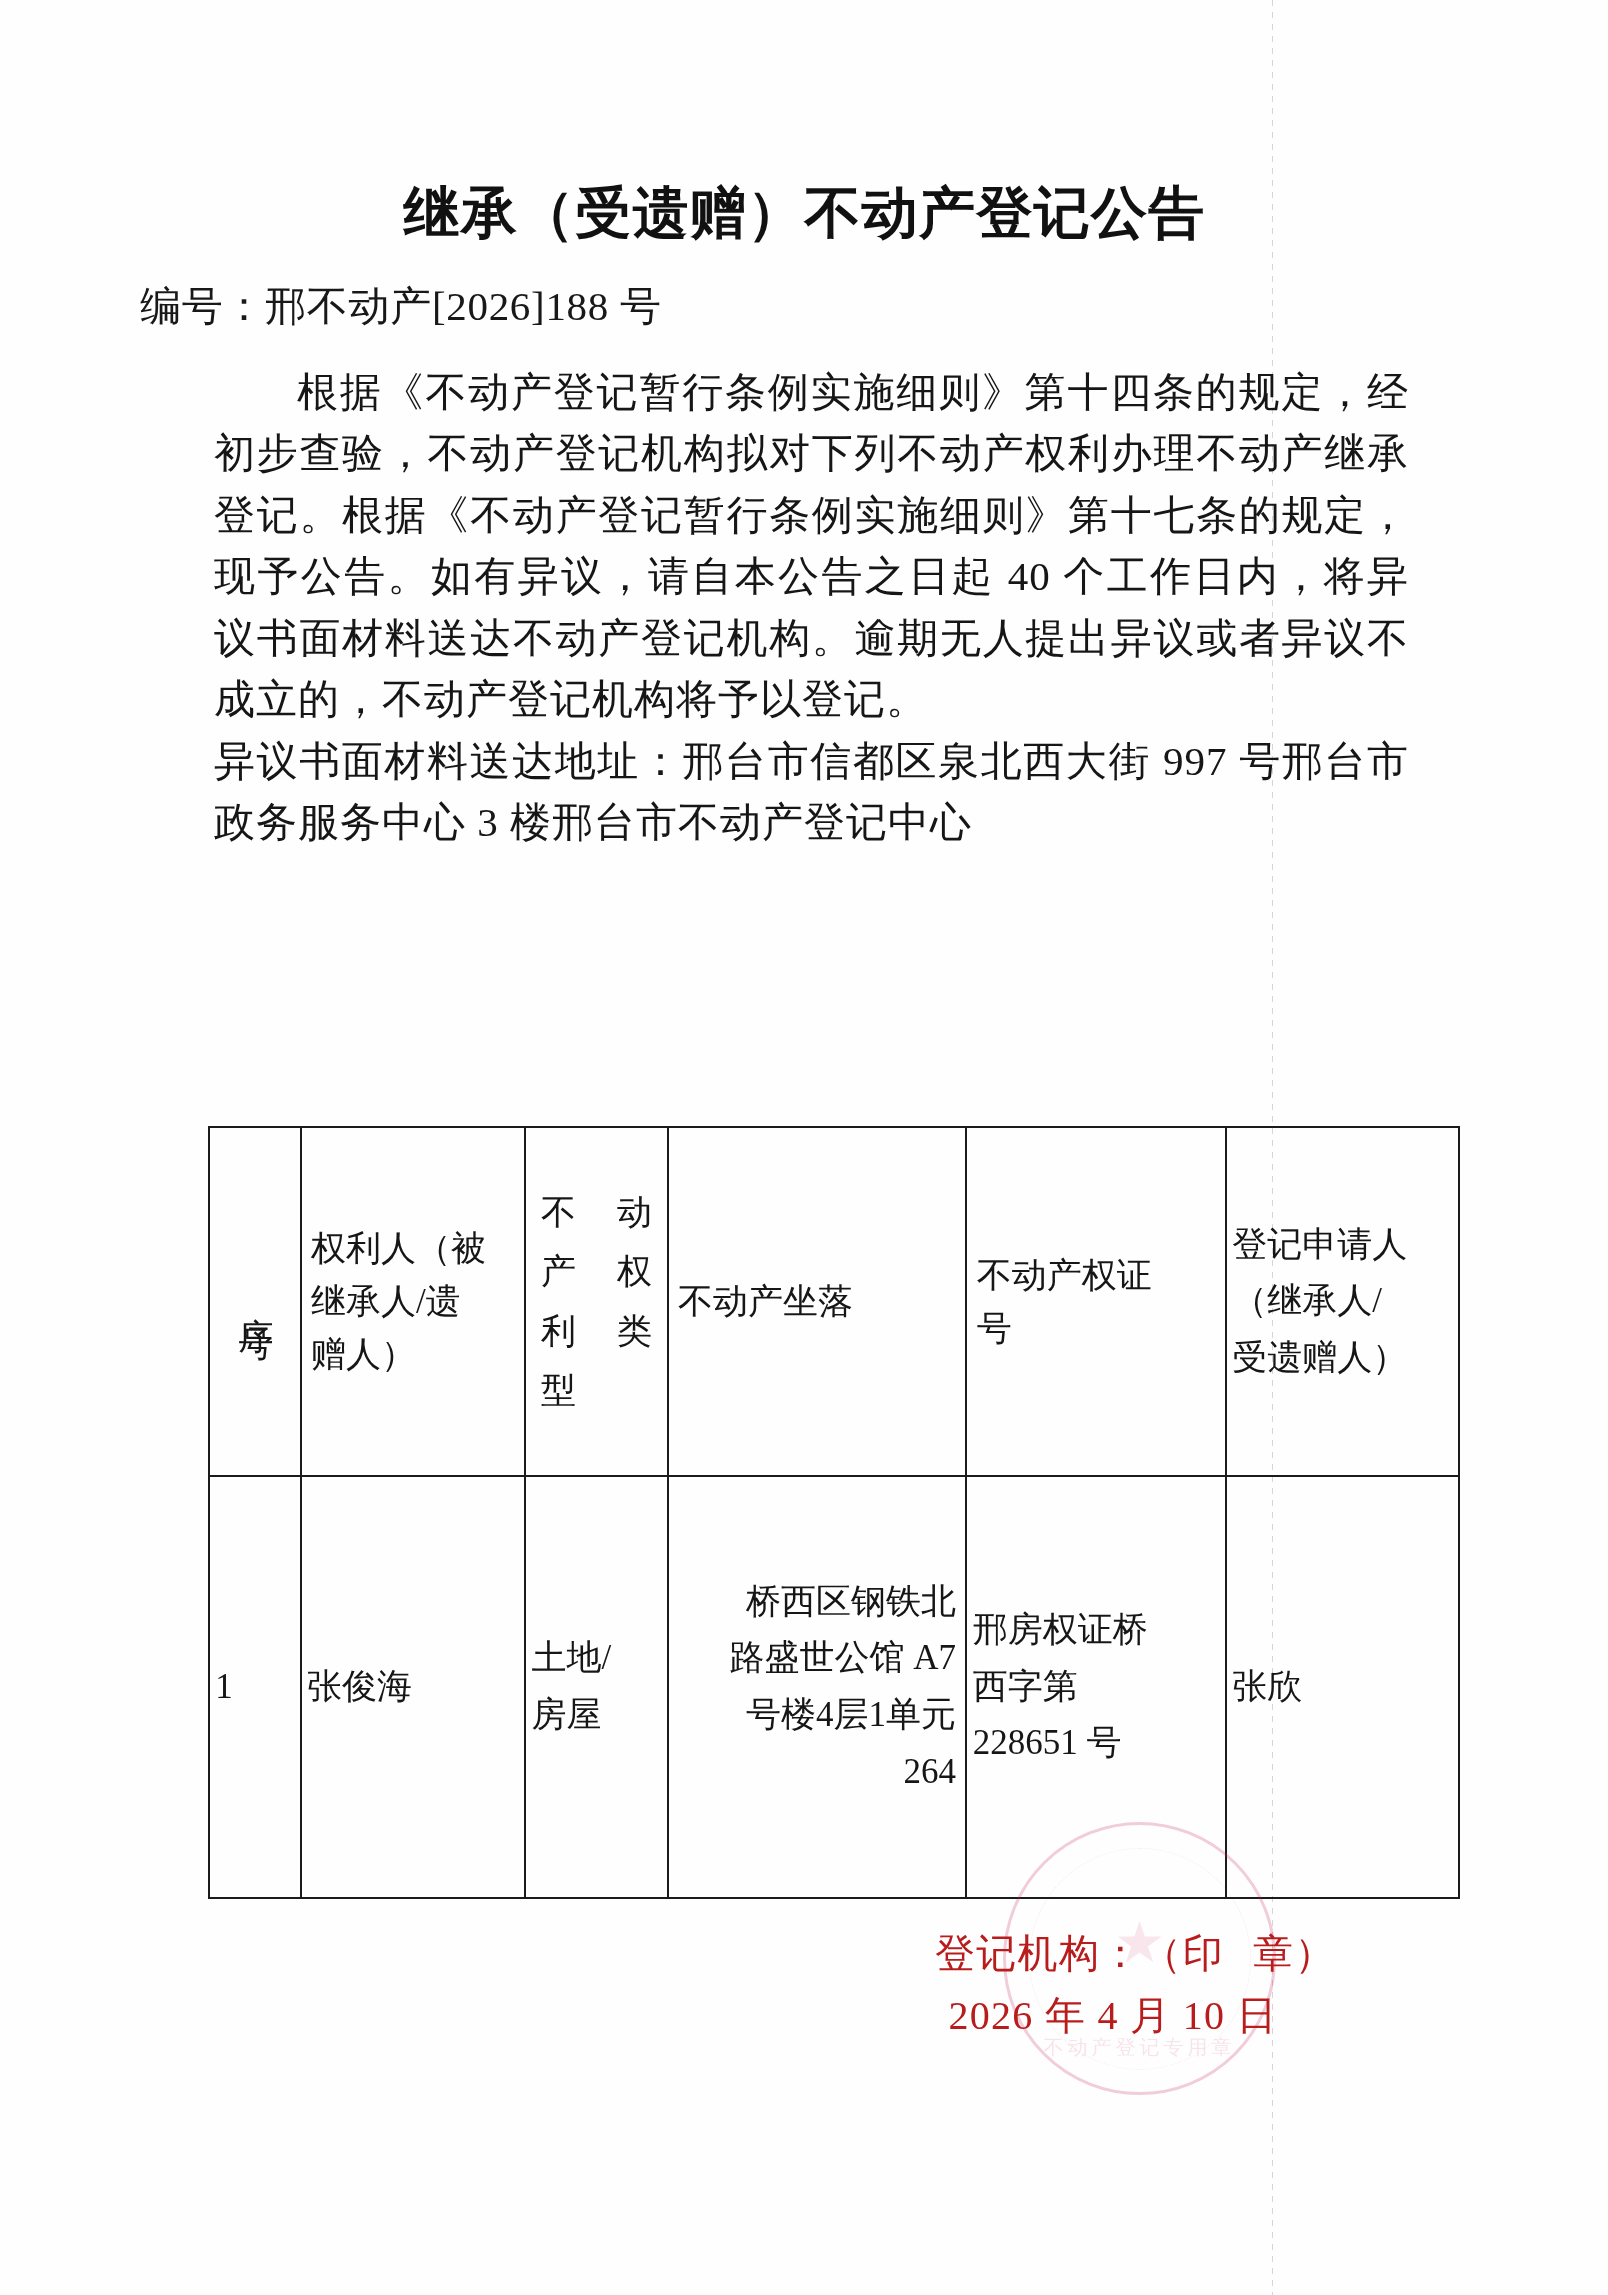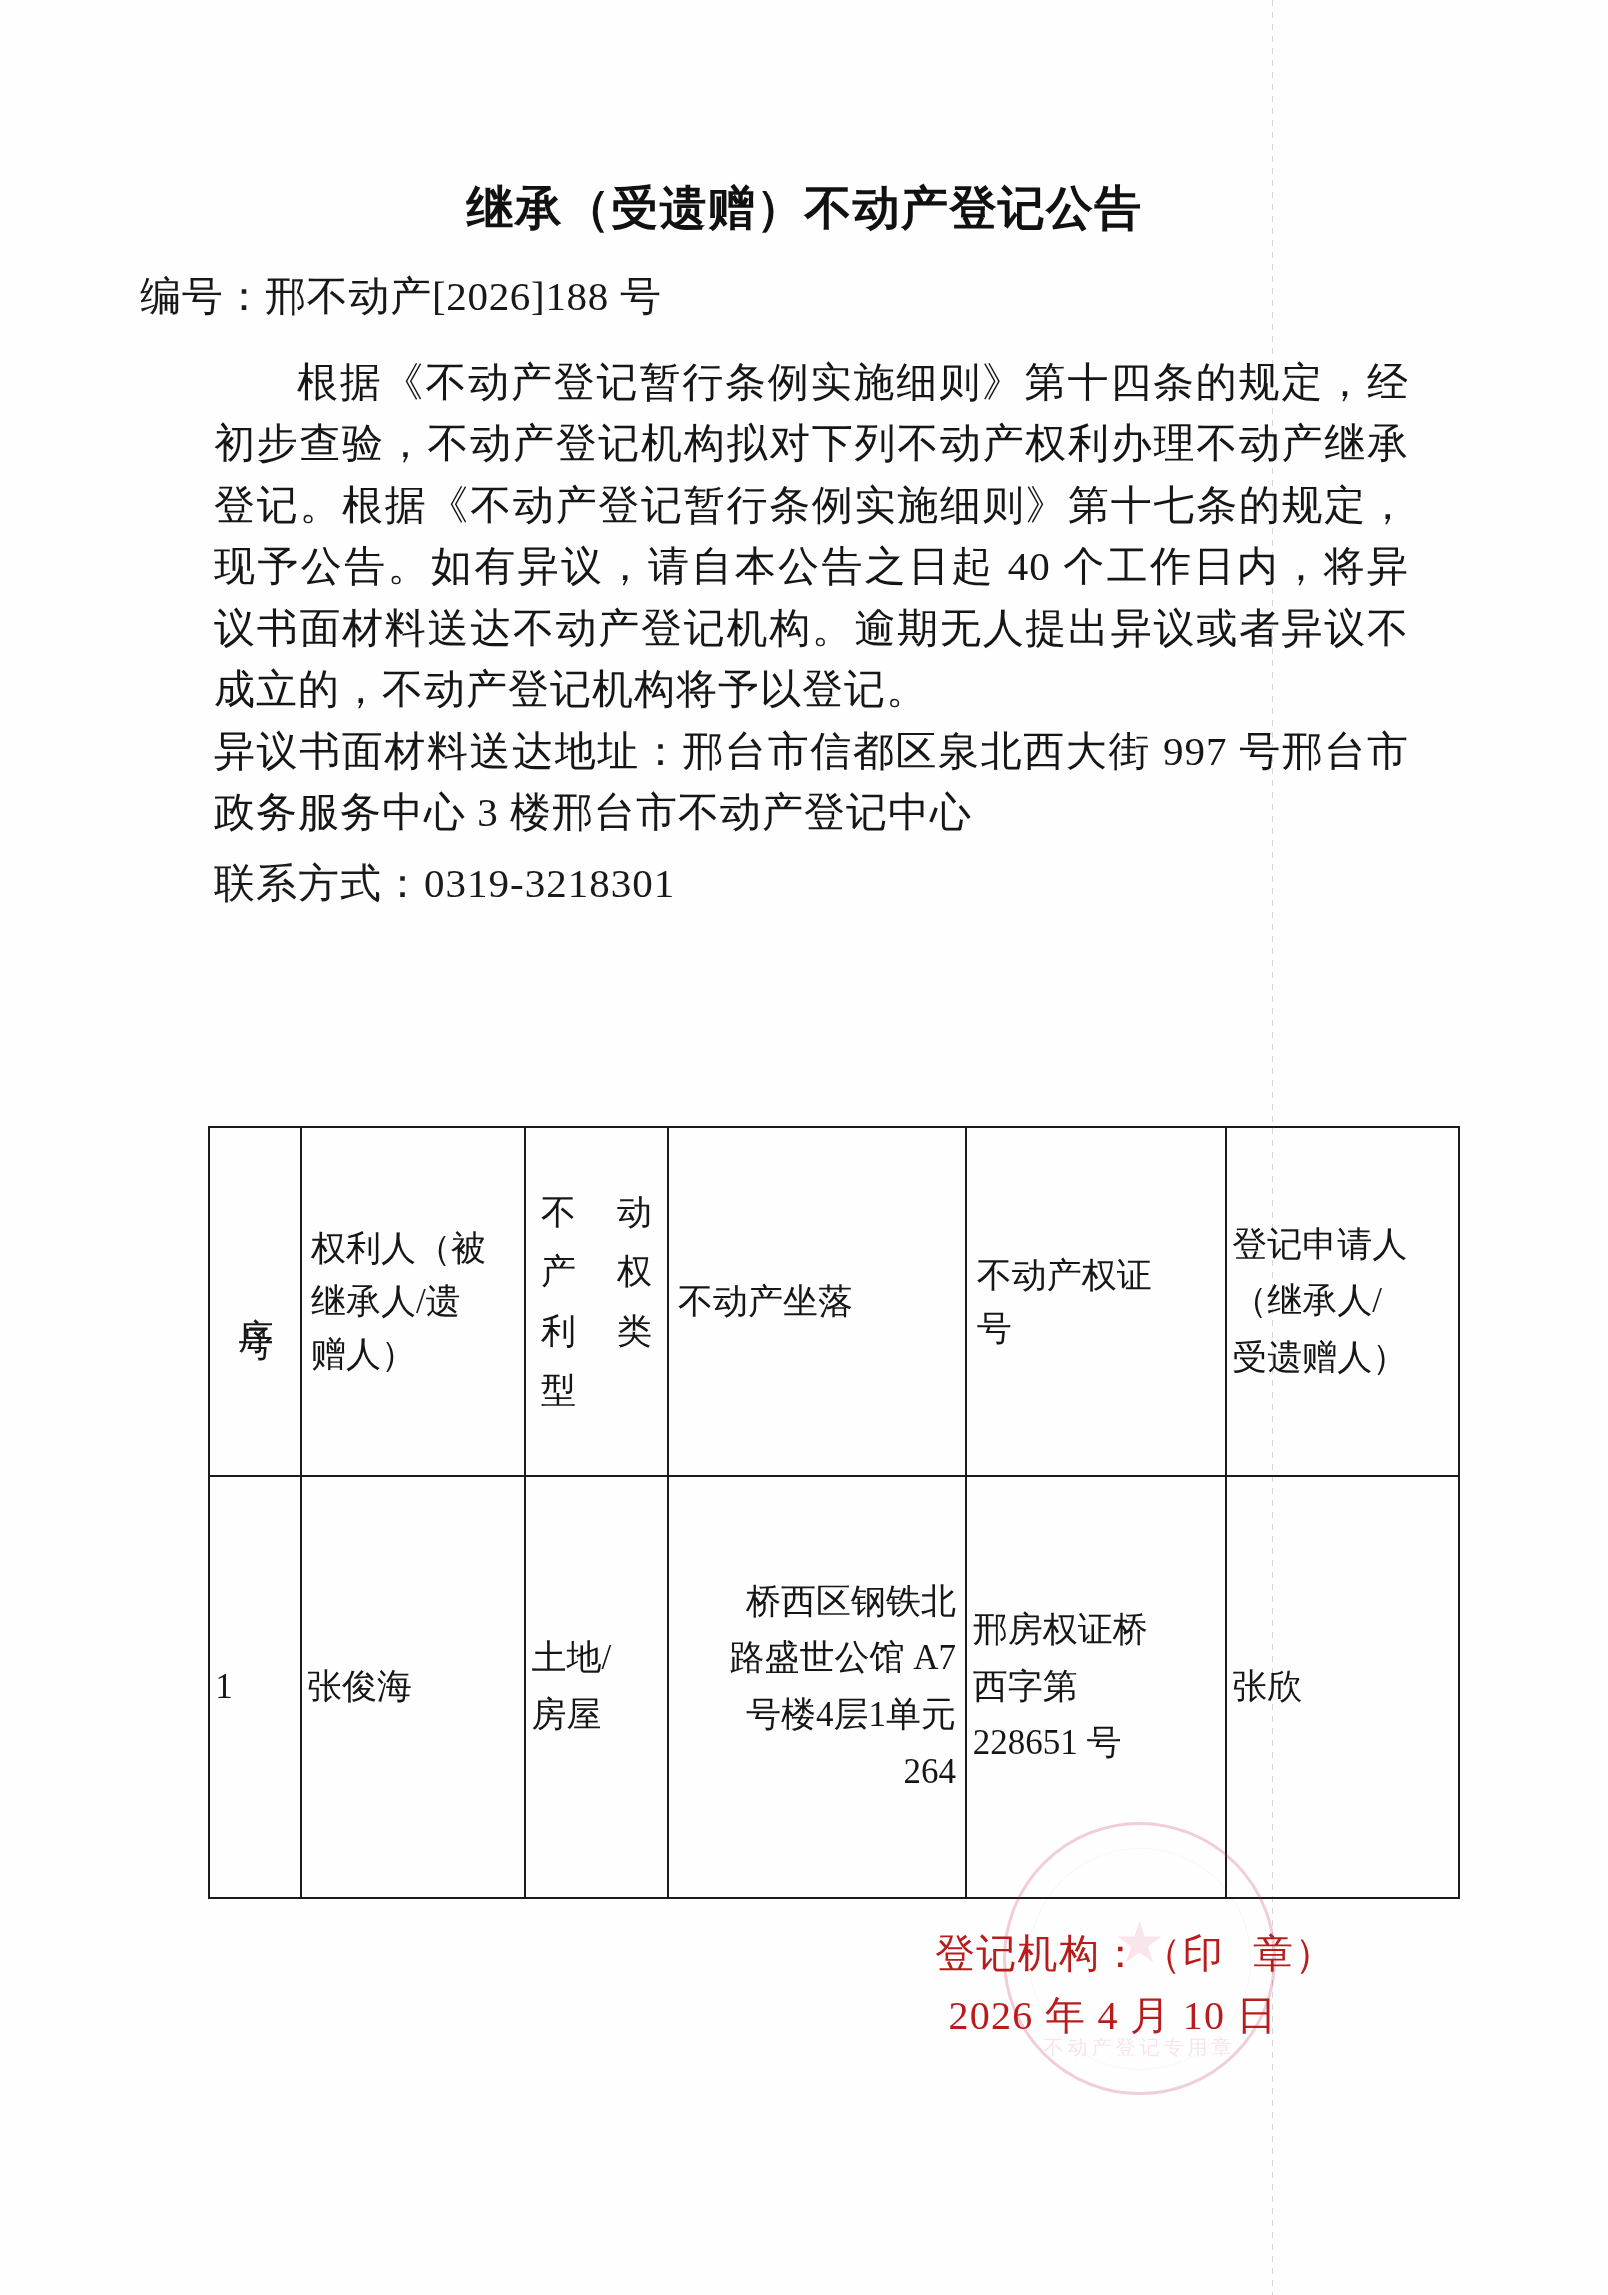--- a/index.html
+++ b/index.html
@@ -34,21 +34,21 @@
     left: 0;
     top: 0;
     width: 1609px;
   }
 
   
   .doc-title {
     text-align: center;
     font-family: "Liberation Sans", "DejaVu Sans", sans-serif;
     font-weight: bold;
-    font-size: 47px;
+    font-size: 56px;
     letter-spacing: 1.3px;
     margin: 0;
     padding-top: 182px;
     line-height: 1.1;
     color: #111;
   }
 
   
   .doc-number {
     text-align: left;
@@ -225,23 +225,20 @@
 
     <div class="doc-number">
       <span>编号：</span><span>邢不动产[2026]188 号</span>
     </div>
 
     <div class="body-block">
       <p class="indent"><span>根据《不动产登记暂行条例实施细则》第十四条的规定，经初步查验，不动产登记机构拟对下列不动产权利办理不动产继承登记。根据《不动产登记暂行条例实施细则》第十七条的规定，现予公告。如有异议，请自本公告之日起 </span><span class="ul">40</span><span> 个工作日内，将异议书面材料送达不动产登记机构。逾期无人提出异议或者异议不成立的，不动产登记机构将予以登记。</span></p>
       <p><span>异议书面材料送达地址：</span><span class="ul">邢台市信都区泉北西大街 997 号邢台市政务服务中心 3 楼邢台市不动产登记中心</span></p>
     </div>
 
-    <div class="contact-line">
-      <span>联系方式：</span><span class="ul">0319-3218301</span>
-    </div>
 
   </div>
 
   <div class="table-wrap">
     <table class="reg">
       <thead>
         <tr>
           <td class="c-idx">
             <span class="th-vert">序号</span>
           </td>

